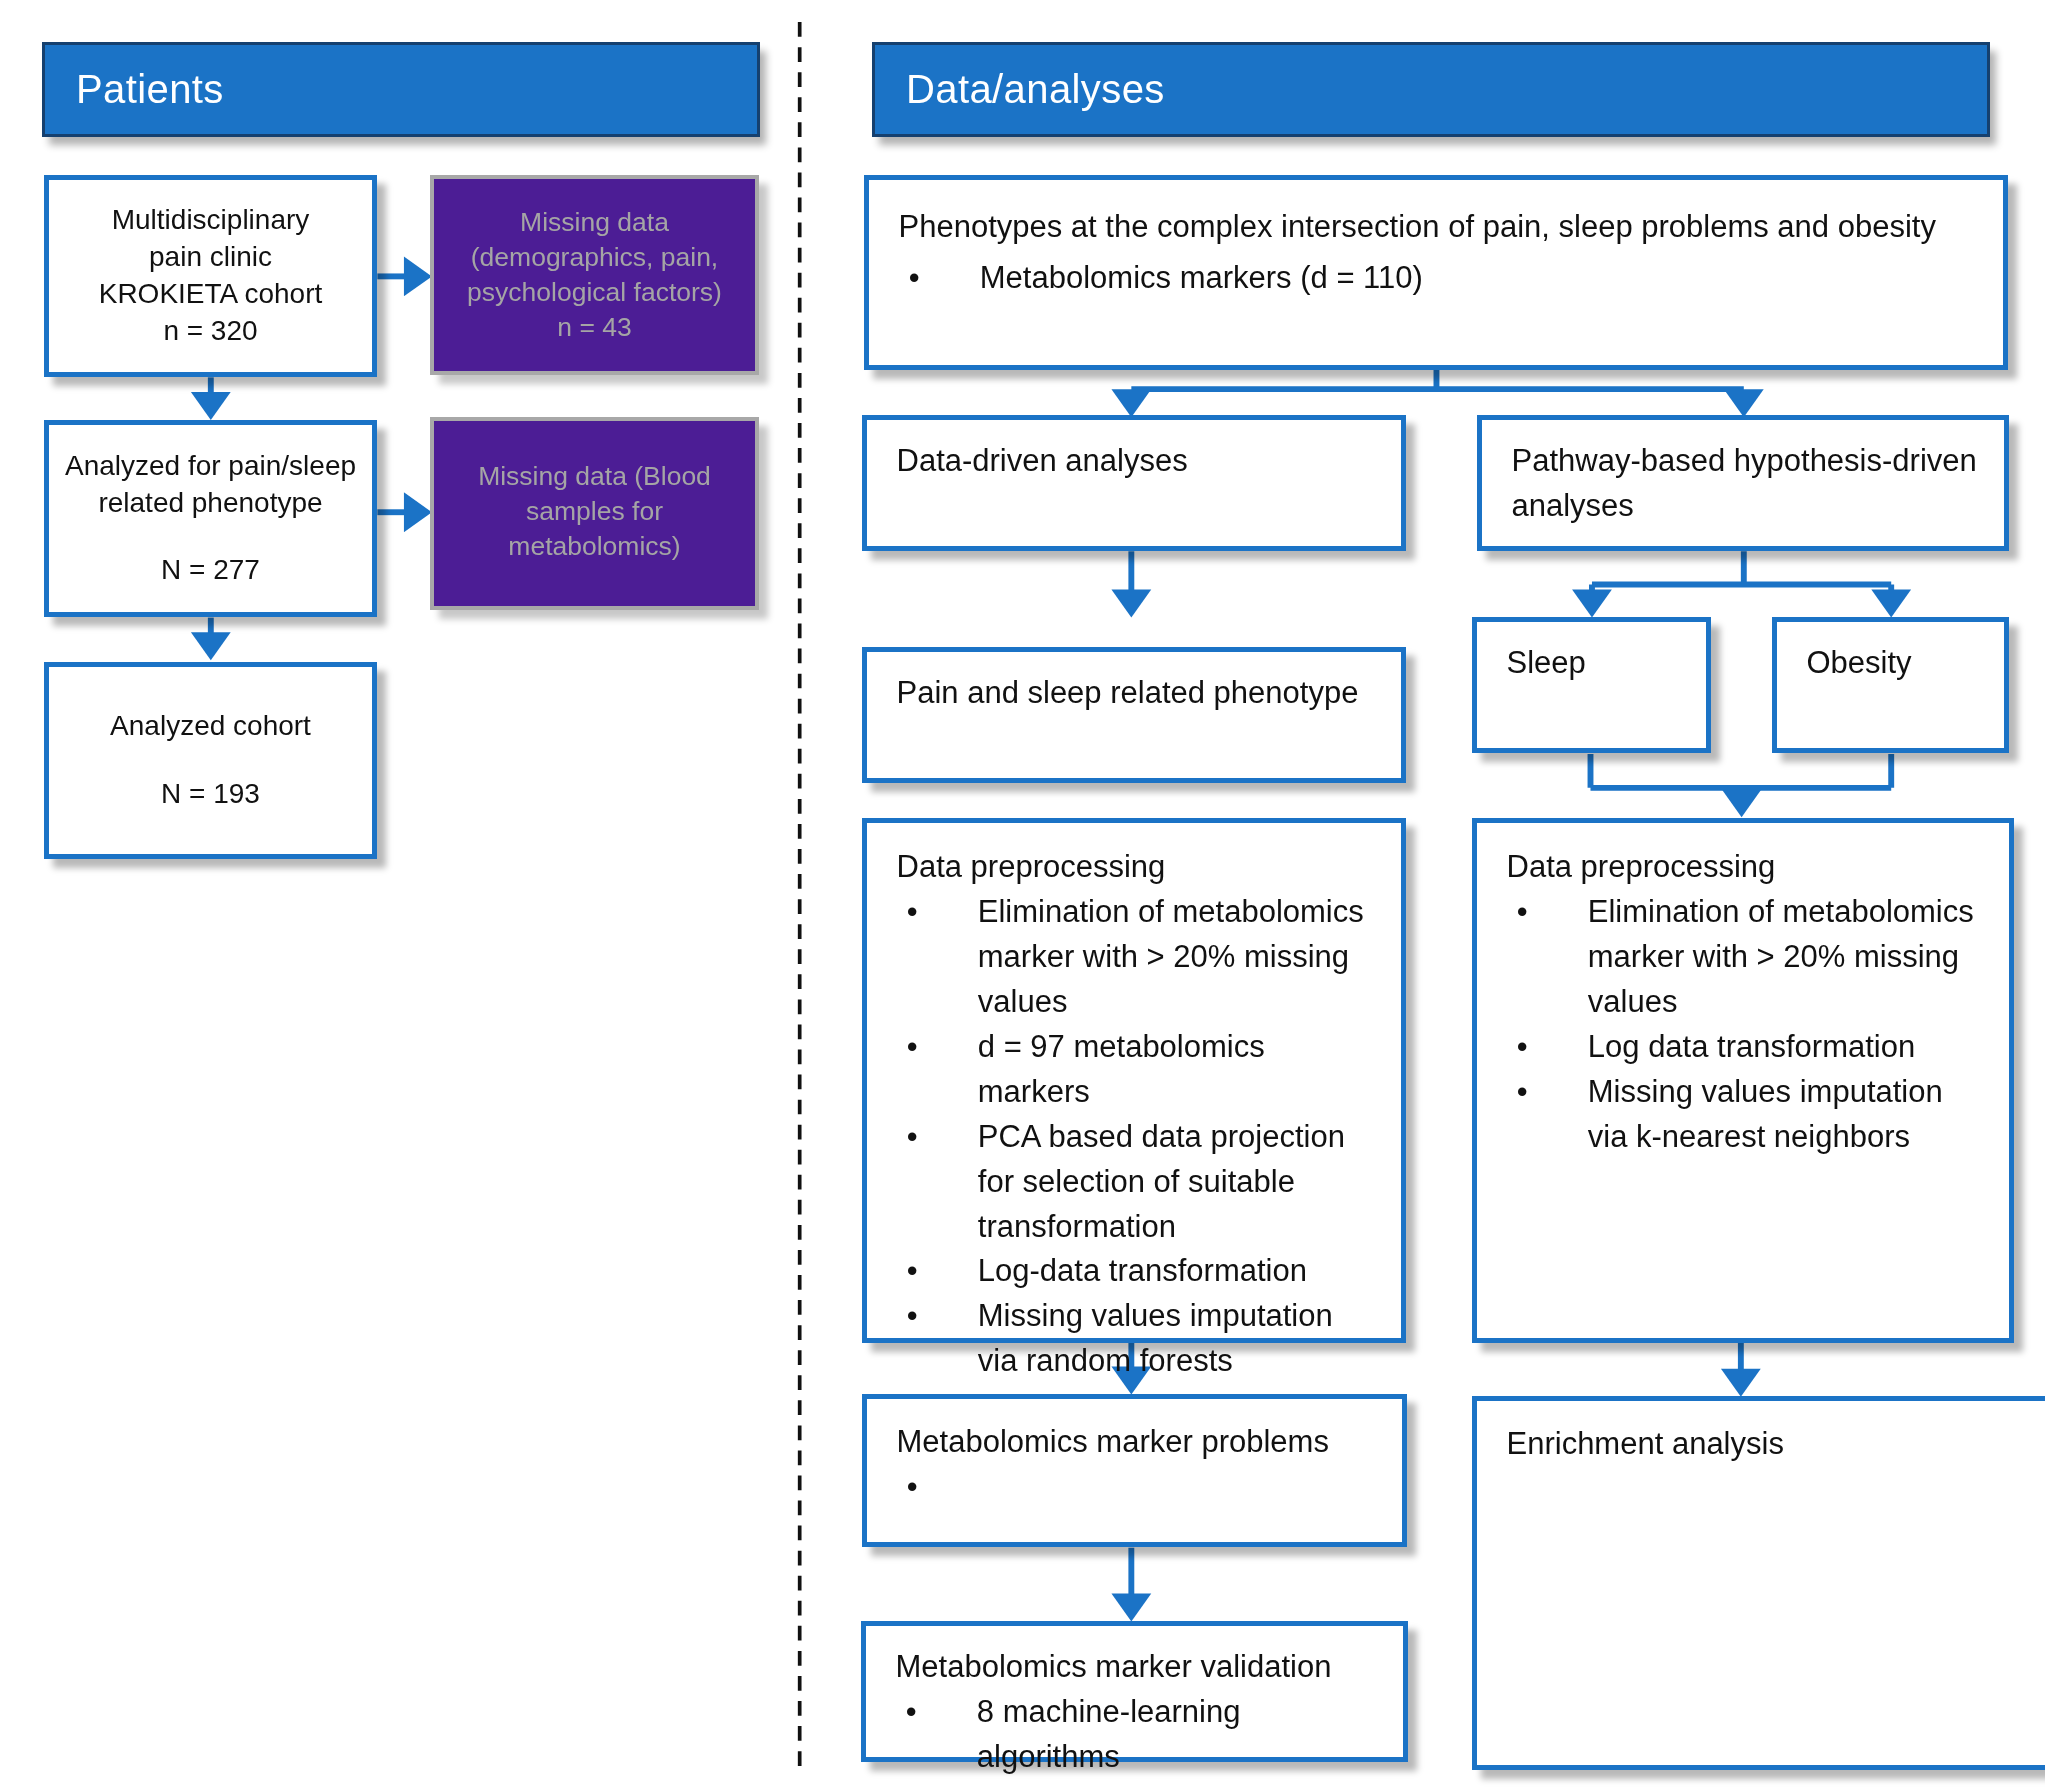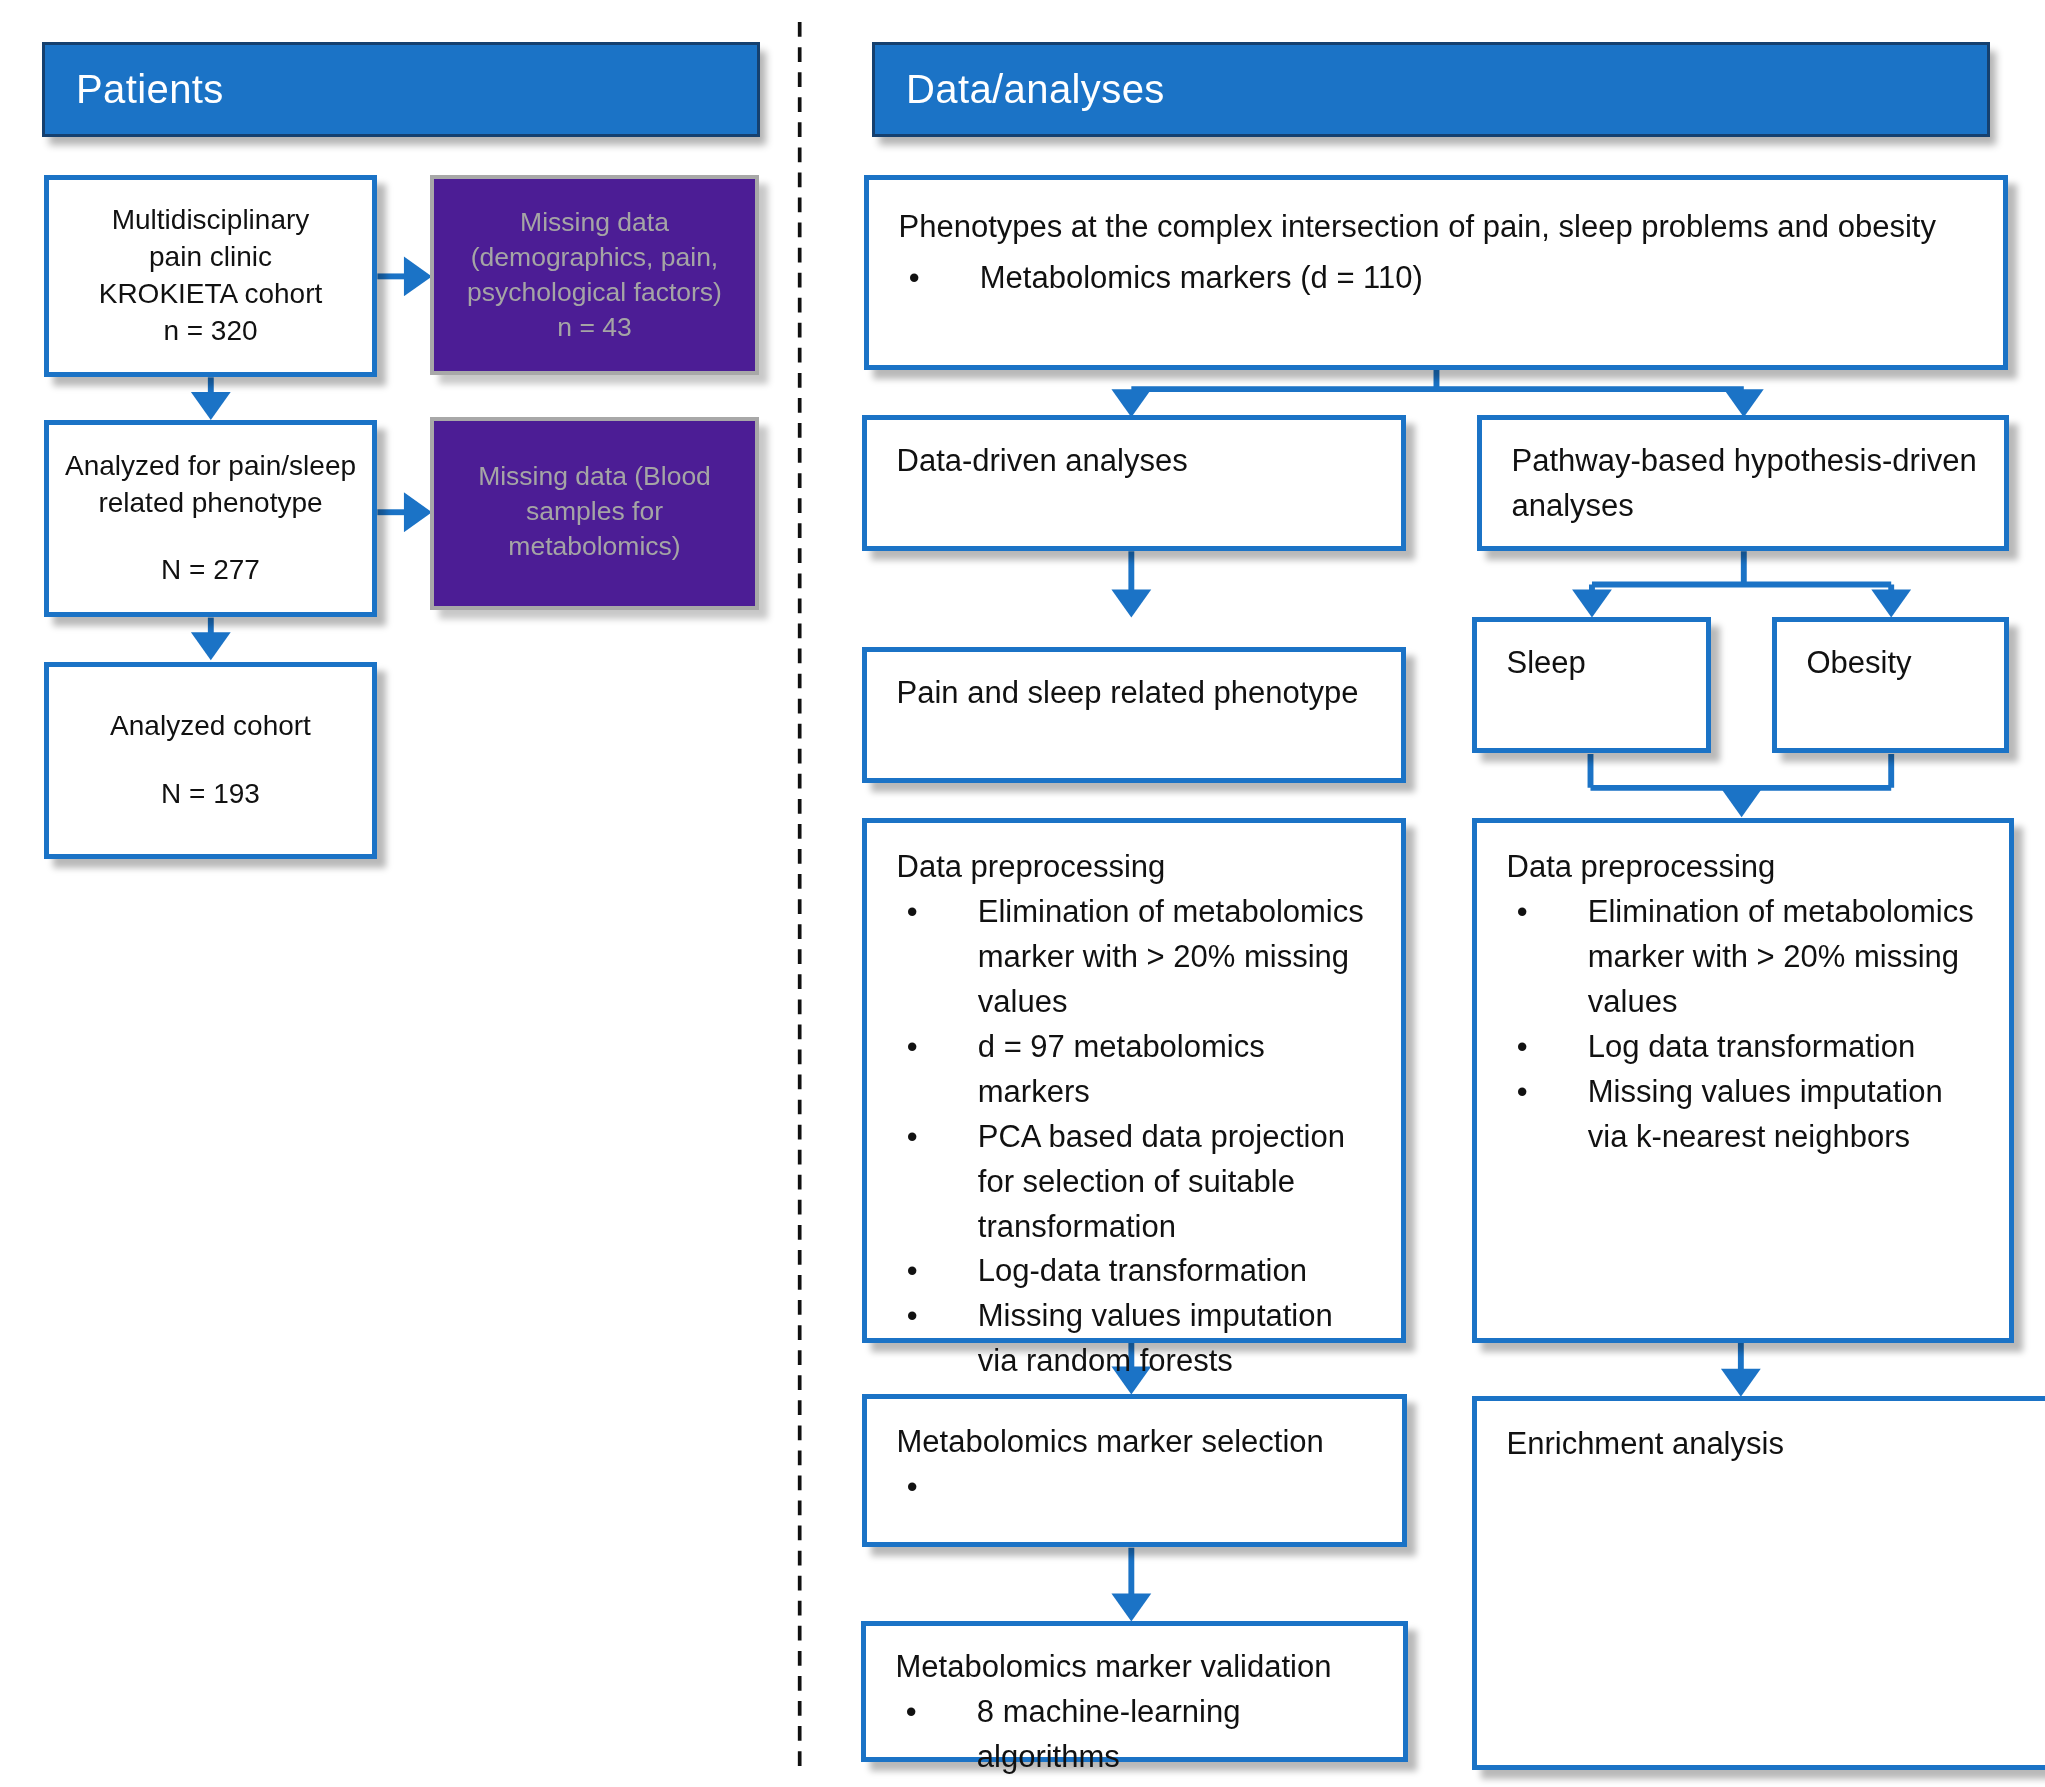--- a/index.html
+++ b/index.html
@@ -189,21 +189,21 @@
         <span class="dot">•</span>
       <span class="bt">Log data transformation</span>
       </div>
     <div class="bul">
         <span class="dot">•</span>
       <span class="bt">Missing values imputation via k-nearest neighbors</span>
       </div>
   </div>
 
   <div class="abs bluebox lefttext" style="left:862px;top:1394px;width:545px;height:153px;padding-top:20.6px;">
-    <div>Metabolomics marker selection</div>
+    <div>Metabolomics marker problems</div>
     <div class="bul">
         <span class="dot">•</span>
       </div>
   </div>
 
   <div class="abs bluebox lefttext" style="left:1472px;top:1396px;width:585px;height:374px;padding-top:20.6px;">
     <div>Enrichment analysis</div>
   </div>
 
   <div class="abs bluebox lefttext" style="left:861px;top:1621px;width:547px;height:141px;padding-top:19px;">

